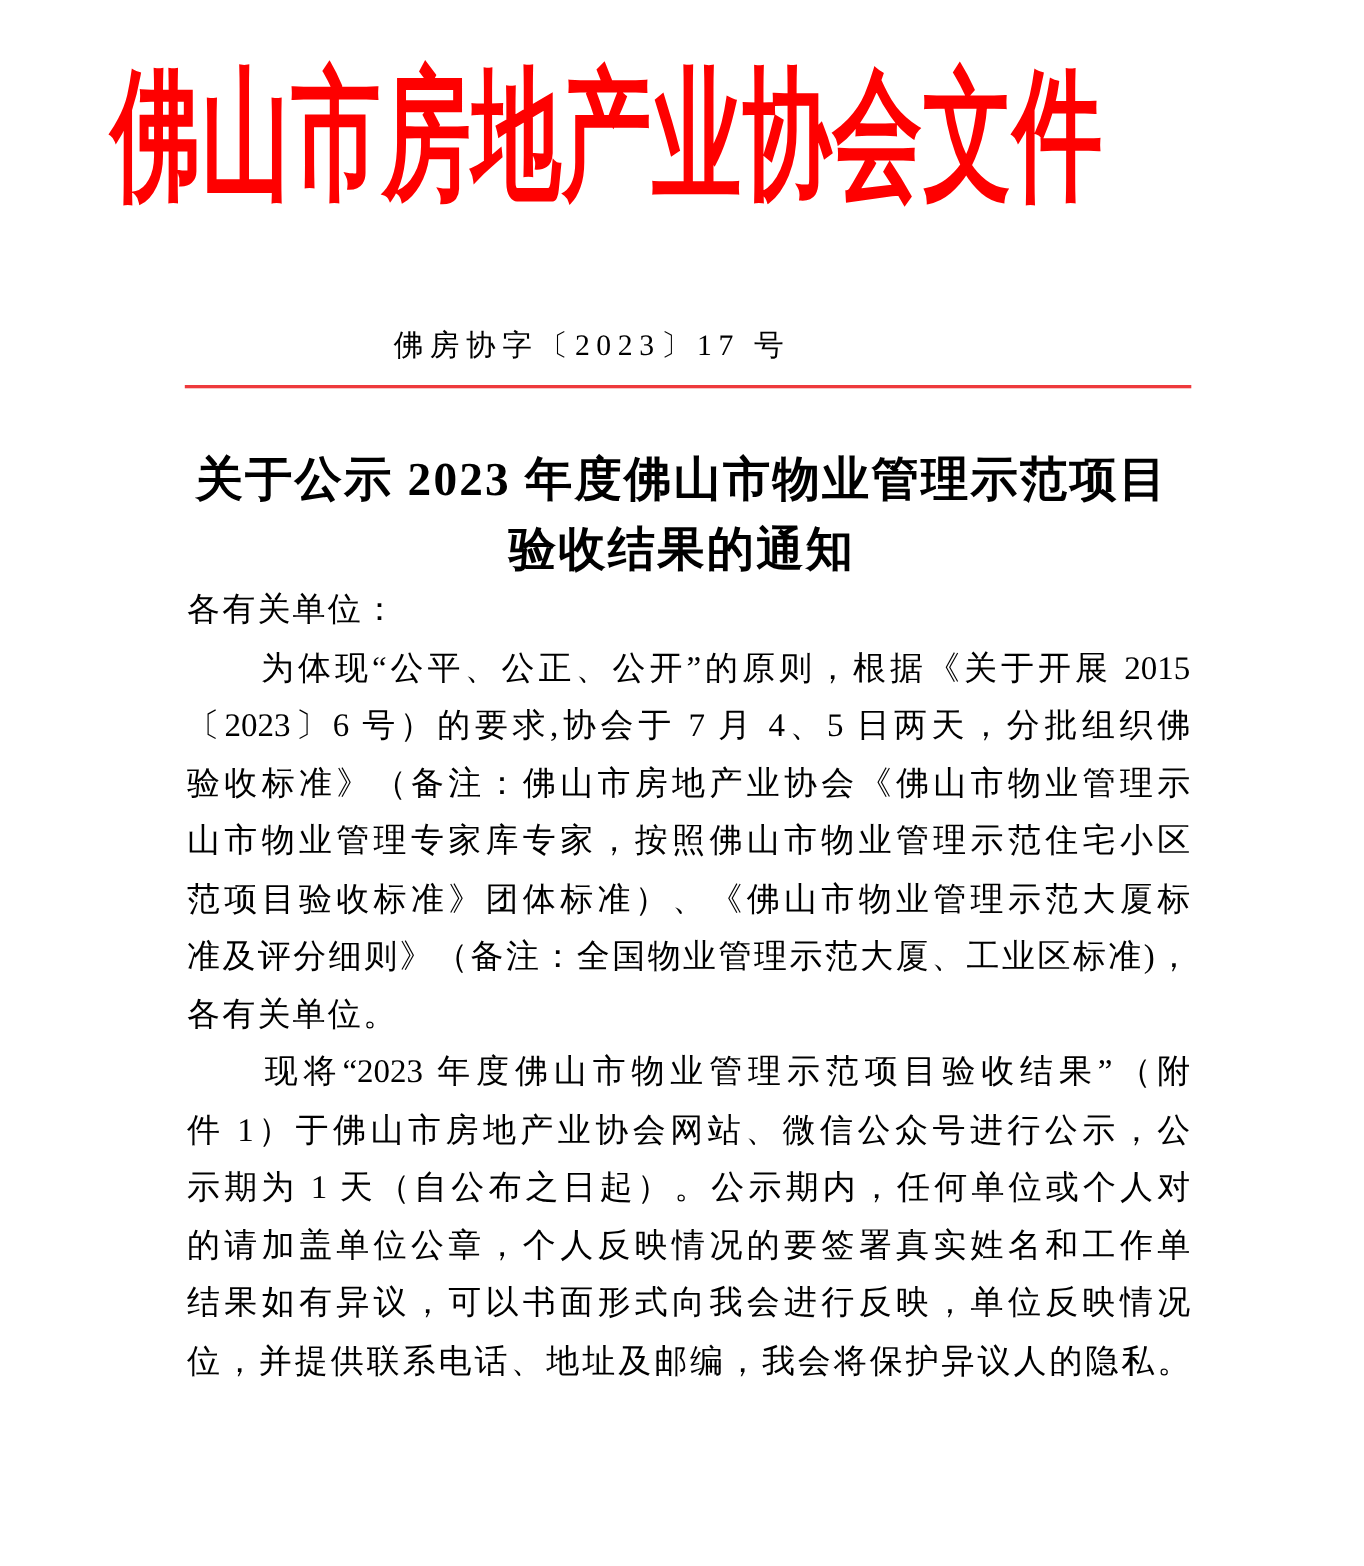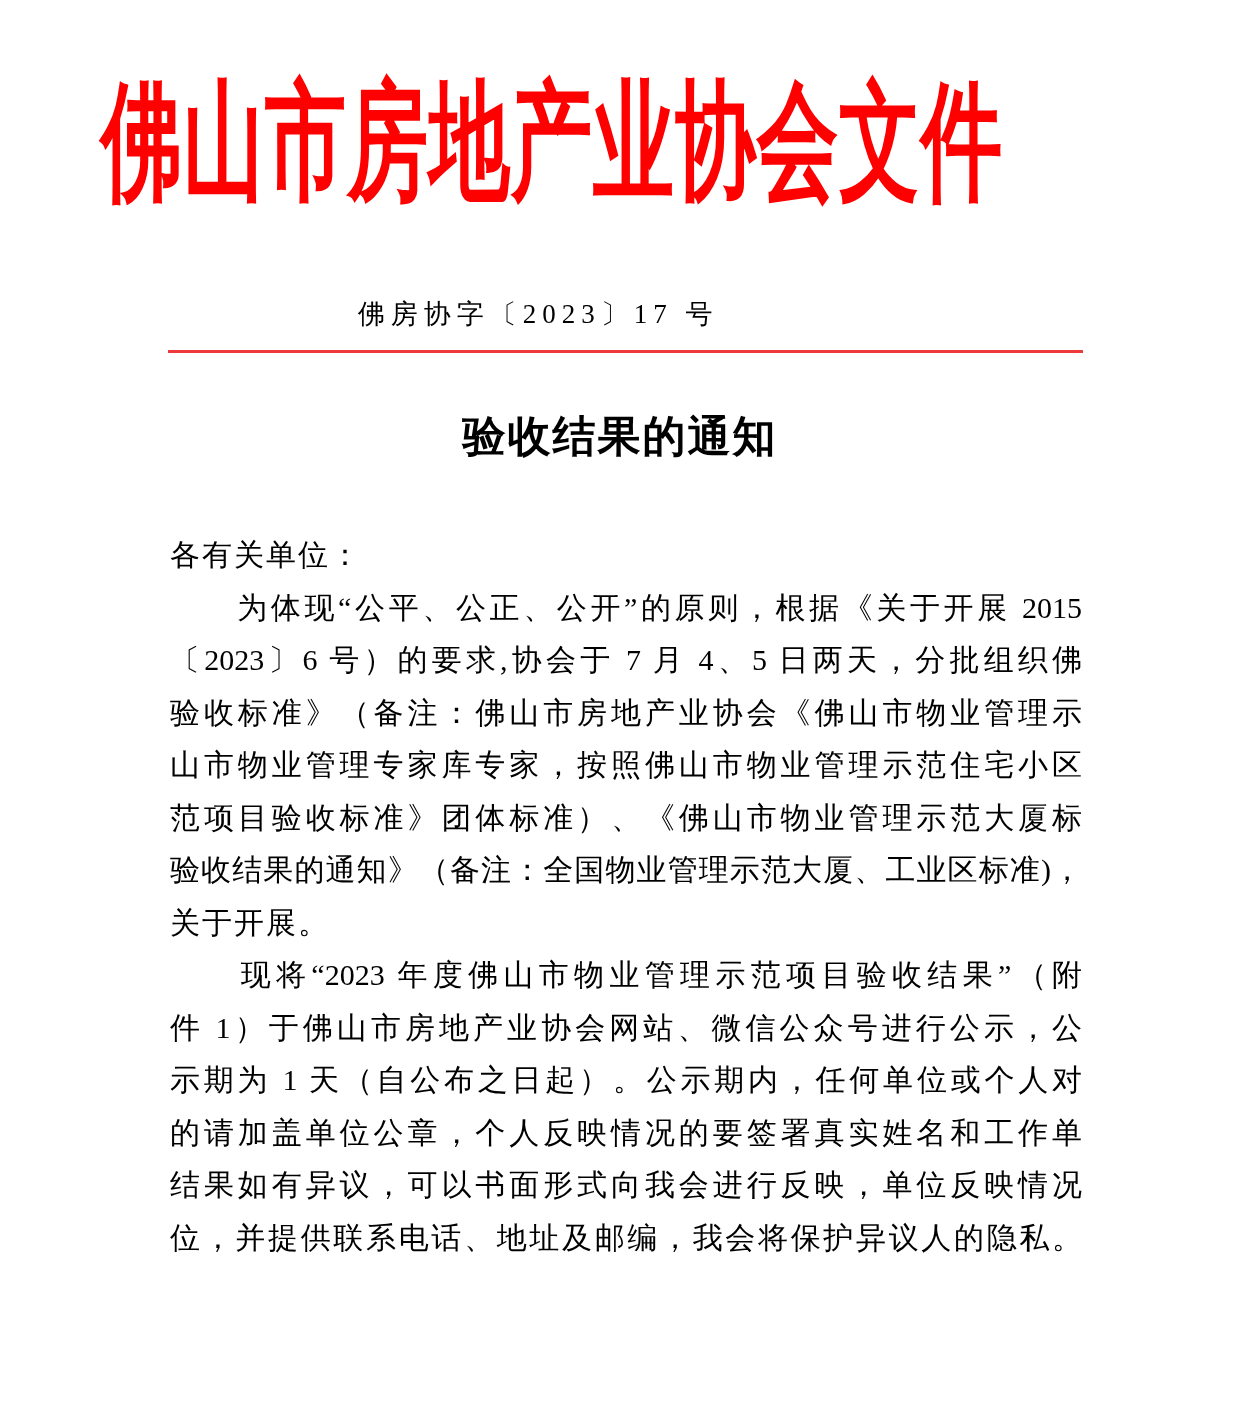--- a/index.html
+++ b/index.html
@@ -7,21 +7,21 @@
     width: 1240px;
     height: 1424px;
     background: #ffffff;
     position: relative;
     overflow: hidden;
     color: #000000;
     font-family: "Liberation Serif", "DejaVu Serif", serif;
   }
   .page { position: absolute; inset: 0; }
   .org-title-wrap {
-    position: absolute; top: 78px; left: 0; width: 1104px; height: 130px;
+    position: absolute; top: 59px; left: 0; width: 1104px; height: 130px;
     display: flex; align-items: center; justify-content: center;
   }
   .org-title {
     font-size: 81px; line-height: 81px; font-weight: bold;
     white-space: nowrap; letter-spacing: 1px;
     transform: scaleY(1.6); transform-origin: center;
   }
   .doc-number {
     position: absolute; top: 296px; left: 0; width: 1076px;
     text-align: center; font-size: 27px; letter-spacing: 6px;
@@ -50,32 +50,33 @@
 
   <div class="org-title-wrap">
     <div class="org-title" style="color: rgb(254, 0, 0);">佛山市房地产业协会文件</div>
   </div>
 
   <div class="doc-number">佛房协字〔2023〕17 号</div>
 
   <div class="red-divider" style="background: rgb(238, 58, 60);"></div>
 
   <h1 class="notice-title">
+    <span class="t-line">关于公示 2023 年度佛山市物业管理示范项目</span>
     <span class="t-line">验收结果的通知</span>
   </h1>
 
   <div class="doc-body" id="doc-body">
       <div class="body-line natural">各有关单位：</div>
       <div class="body-line justify">　　为体现“公平、公正、公开”的原则，根据《关于开展 2015</div>
       <div class="body-line justify">〔2023〕6 号）的要求,协会于 7 月 4、5 日两天，分批组织佛</div>
       <div class="body-line justify">验收标准》（备注：佛山市房地产业协会《佛山市物业管理示</div>
       <div class="body-line justify">山市物业管理专家库专家，按照佛山市物业管理示范住宅小区</div>
       <div class="body-line justify">范项目验收标准》团体标准）、《佛山市物业管理示范大厦标</div>
-      <div class="body-line justify">验收结果的通知》（备注：全国物业管理示范大厦、工业区标准)，</div>
-      <div class="body-line natural">关于开展。</div>
+      <div class="body-line justify">准及评分细则》（备注：全国物业管理示范大厦、工业区标准)，</div>
+      <div class="body-line natural">各有关单位。</div>
       <div class="body-line justify">　　现将“2023 年度佛山市物业管理示范项目验收结果”（附</div>
       <div class="body-line justify">件 1）于佛山市房地产业协会网站、微信公众号进行公示，公</div>
       <div class="body-line justify">示期为 1 天（自公布之日起）。公示期内，任何单位或个人对</div>
       <div class="body-line justify">的请加盖单位公章，个人反映情况的要签署真实姓名和工作单</div>
       <div class="body-line justify">结果如有异议，可以书面形式向我会进行反映，单位反映情况</div>
       <div class="body-line justify">位，并提供联系电话、地址及邮编，我会将保护异议人的隐私。</div>
     </div>
 
 </div>
 

